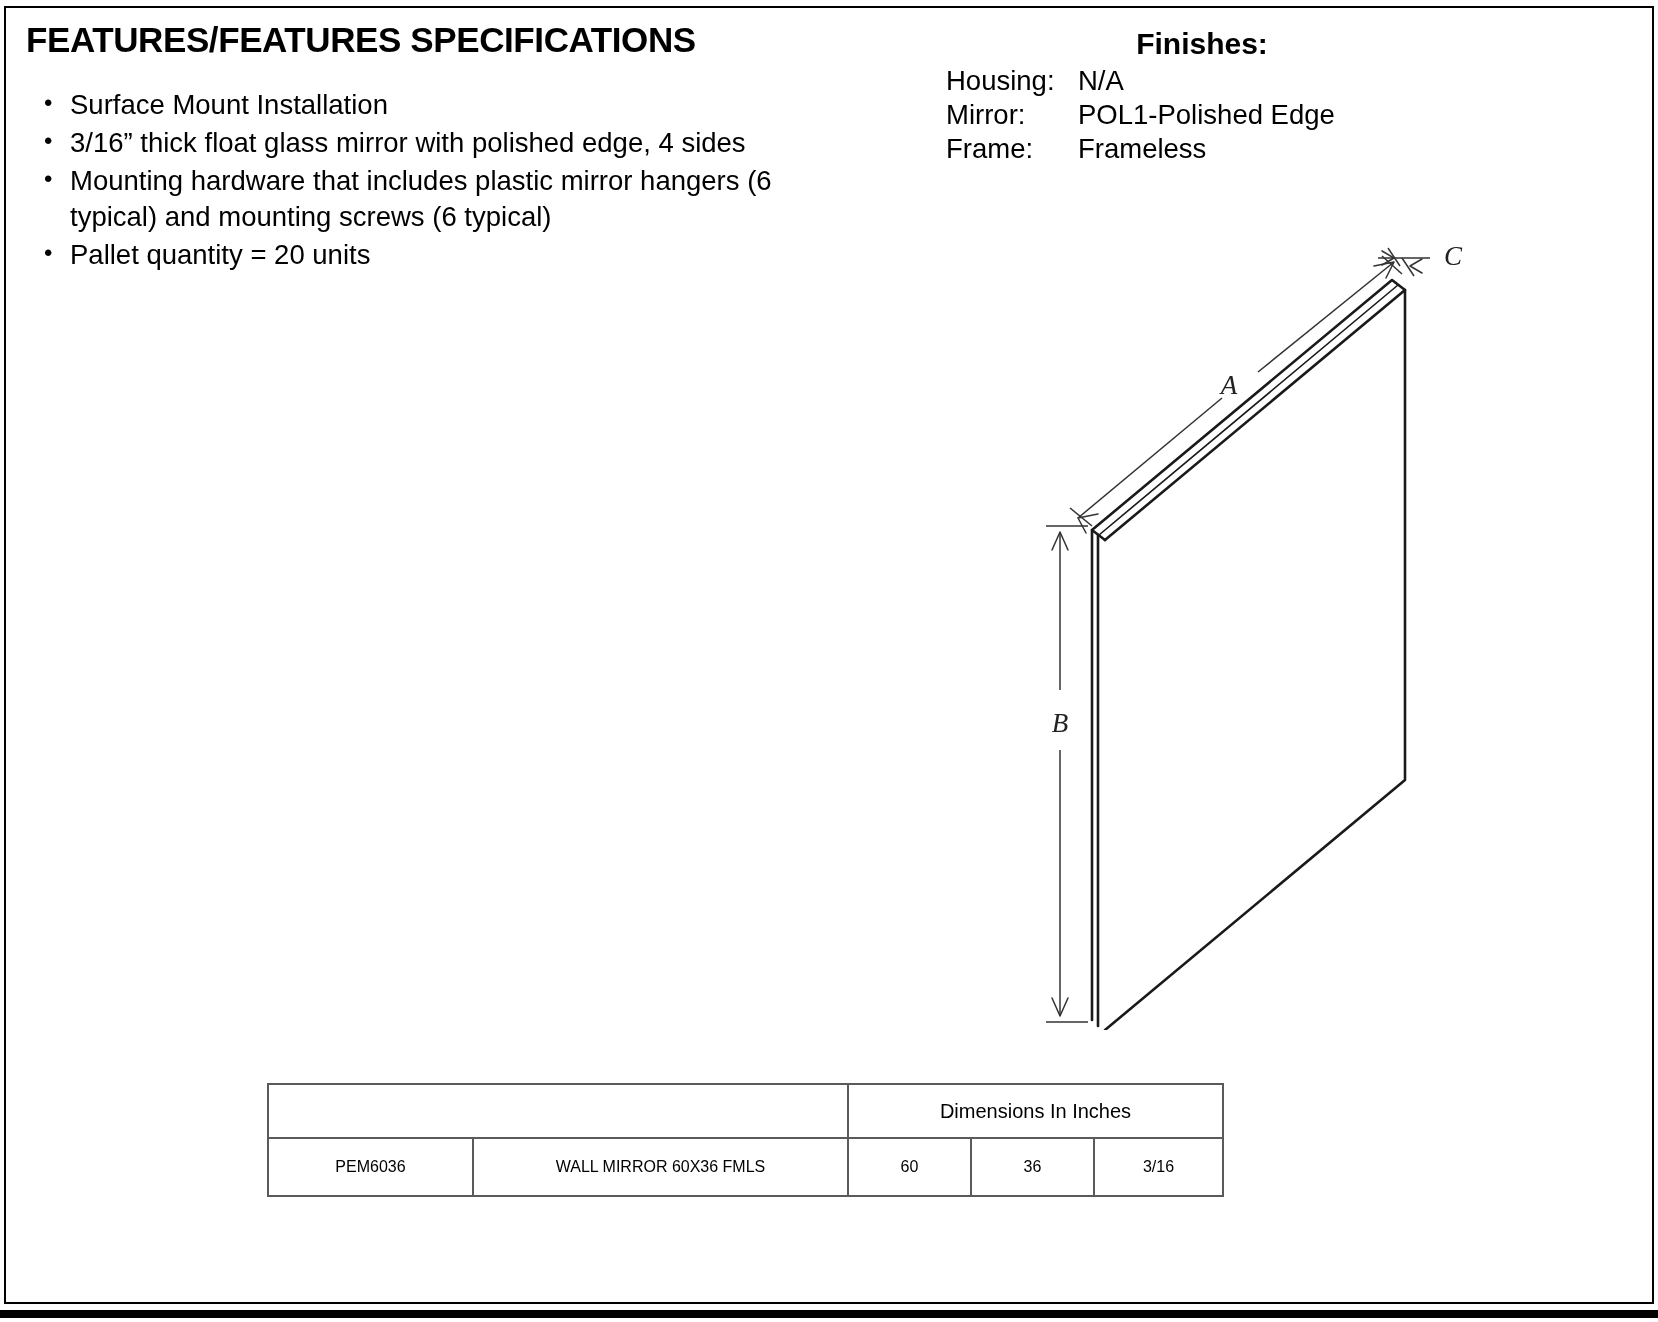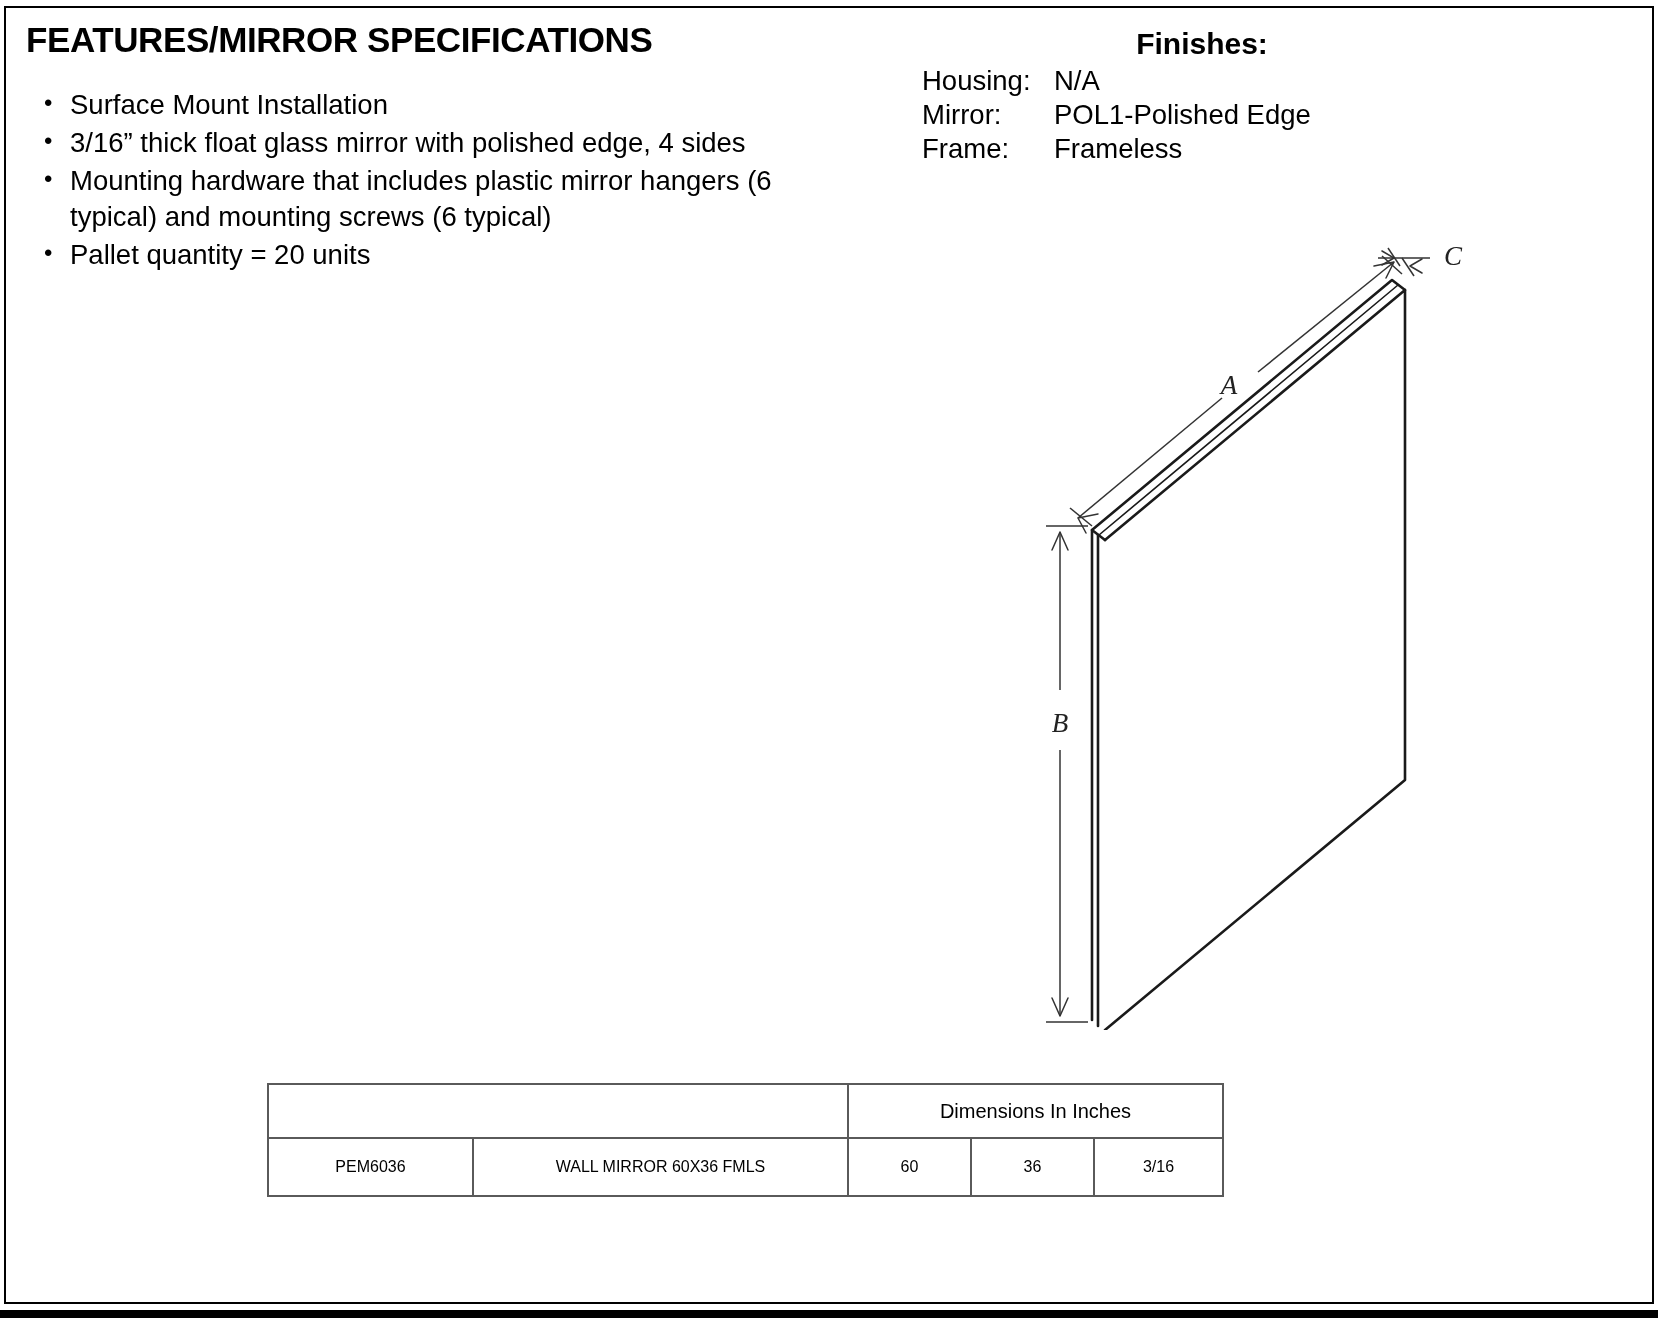--- a/index.html
+++ b/index.html
@@ -91,21 +91,21 @@
     margin: 0 0 2px 0;
     text-align: center;
   }
   .finish-row {
     display: flex;
     font-size: 27.5px;
     line-height: 1.2;
     margin-bottom: 1px;
     white-space: nowrap;
   }
-  .finish-label { width: 132px; flex: 0 0 132px; }
+  .finish-label { width: 132px; flex: 0 0 132px; margin-left: 24px; }
   .finish-value { flex: 1 1 auto; }
 
   
   .drawing {
     position: absolute;
     left: 1030px;
     top: 240px;
     width: 460px;
     height: 790px;
   }
@@ -153,21 +153,21 @@
 </style>
 </head>
 <body>
 
 <div id="page">
 
   <div class="page-frame"></div>
   <div class="page-bottom-rule"></div>
 
   <div class="features-block">
-    <h1 class="features-title">FEATURES/MIRROR SPECIFICATIONS</h1>
+    <h1 class="features-title">FEATURES/FEATURES SPECIFICATIONS</h1>
     <ul class="features-list">
       <li>Surface Mount Installation</li>
       <li>3/16” thick float glass mirror with polished edge, 4 sides</li>
       <li>Mounting hardware that includes plastic mirror hangers (6 typical) and mounting screws (6 typical)</li>
       <li>Pallet quantity = 20 units</li>
     </ul>
   </div>
 
   <div class="finishes-block">
     <div class="finishes-heading">Finishes:</div>

